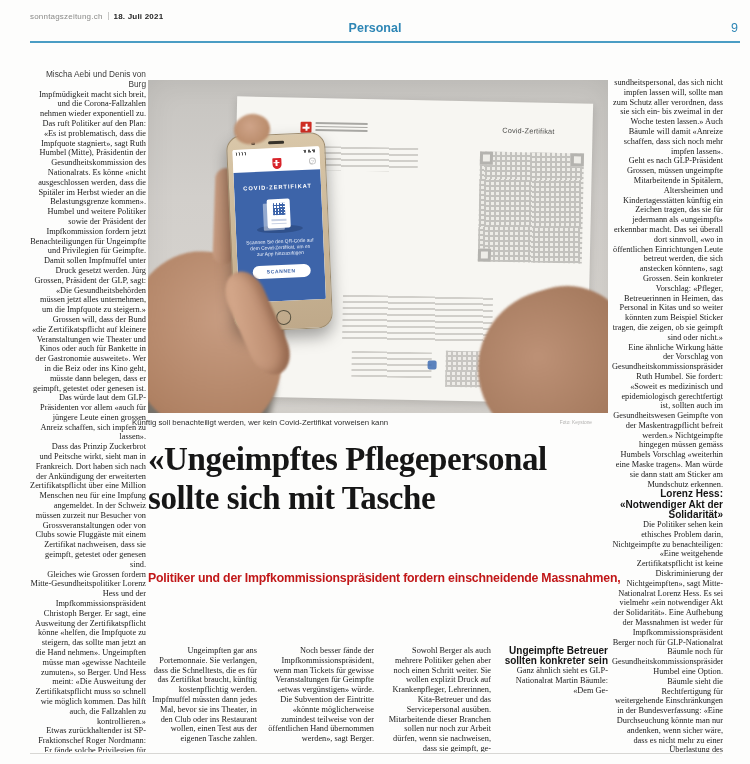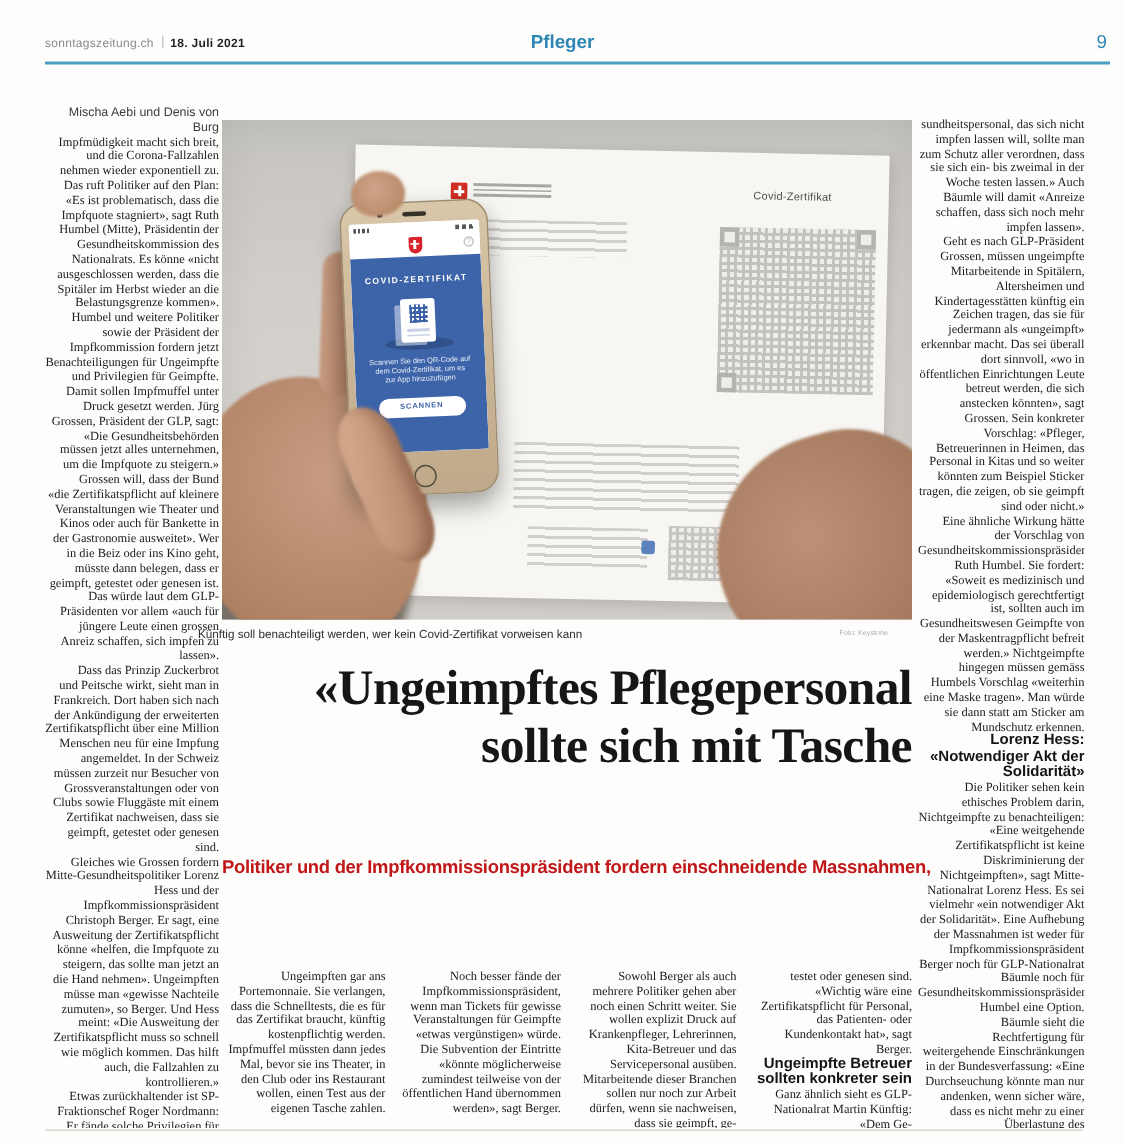--- a/index.html
+++ b/index.html
@@ -1,21 +1,21 @@
 <!DOCTYPE html>
 <html lang="de"><head>
 <meta charset="utf-8">
 <style>
   html,body{margin:0;padding:0;}
   body{width:750px;height:764px;position:relative;background:#fdfdfc;overflow:hidden;
        font-family:"Liberation Sans","DejaVu Sans",sans-serif;-webkit-font-smoothing:antialiased;}
   .abs{position:absolute;}
 
   
-  .h-left{left:30px;top:24px;font-size:8px;color:#8a8a88;letter-spacing:.2px;}
+  .h-left{left:30px;top:12px;font-size:8px;color:#8a8a88;letter-spacing:.2px;}
   .h-left b{color:#1f1f1f;font-weight:bold;}
   .h-sep{display:inline-block;width:1px;height:8px;background:#c9c9c7;margin:0 5px;vertical-align:-1px;}
   .h-center{left:0;right:0;top:21px;text-align:center;font-size:12.5px;font-weight:bold;color:#2e86b5;}
   .h-right{right:12px;top:21px;font-size:12.5px;color:#2e86b5;}
   .h-rule{left:30px;top:41px;width:710px;height:2px;background:#4b9dc4;}
 
   
   .newscol{font-family:"Liberation Serif","DejaVu Serif",serif;font-size:8.3px;line-height:9.8px;
            color:#202020;text-align:justify;hyphens:auto;-webkit-hyphens:auto;overflow:hidden;}
   .newscol p{margin:0;text-align:right;}
@@ -27,21 +27,21 @@
   .col-left{left:30px;top:70px;width:116px;height:682px;}
   .col-right{left:612px;top:78px;width:111px;height:674px;}
   .bottom-cols{left:148px;top:646px;width:460px;height:106px;display:flex;gap:8px;}
   .bottom-cols .bcol{width:109px;height:106px;}
   .bottom-rule{left:30px;top:753px;width:692px;height:1px;background:#d8d7d4;}
 
   
   .caption-row{left:132px;top:418px;width:460px;display:flex;justify-content:space-between;align-items:flex-start;}
   .caption{font-size:7.8px;color:#2e2e2e;}
   .credit{font-size:4.8px;color:#b2b1af;margin-top:2px;}
-  .headline{left:148px;top:440px;width:460px;text-align:right;
+  .headline{left:148px;top:440px;width:460px;text-align:left;
             font-family:"Liberation Serif","DejaVu Serif",serif;font-weight:bold;color:#161616;
             font-size:33px;line-height:39px;letter-spacing:-.4px;}
   .headline span{display:block;white-space:nowrap;}
   .subheadline{left:148px;top:570px;width:460px;text-align:center;font-weight:bold;
                font-size:12.3px;line-height:17.5px;color:#c11718;letter-spacing:-.2px;}
   .subheadline span{display:block;white-space:nowrap;}
 
   
   .photo{left:148px;top:80px;width:460px;height:333px;overflow:hidden;
          background:linear-gradient(180deg,#c6c4c0 0%,#d2cfcb 35%,#d9d6d1 100%);
@@ -124,21 +124,21 @@
   .hand-right{right:-30px;bottom:-34px;width:160px;height:158px;z-index:4;
               background:radial-gradient(circle at 40% 40%,#bd9176 0%,#a57a5e 65%,#8e6549 100%);
               border-radius:52% 44% 36% 52%;transform:rotate(-16deg);}
 </style>
 </head>
 <body>
 
 <div class="abs h-left">
   <span>sonntagszeitung.ch</span><span class="h-sep"></span><b>18. Juli 2021</b>
 </div>
-<div class="abs h-center">Pfleger</div>
+<div class="abs h-center">Personal</div>
 <div class="abs h-right">9</div>
 <div class="abs h-rule"></div>
 
 <div class="abs newscol col-left">
   <p class="byline">Mischa Aebi und Denis von Burg</p>
   <p>Impfmüdigkeit macht sich breit, und die Corona-Fallzahlen nehmen wieder exponentiell zu. Das ruft Politiker auf den Plan: «Es ist problematisch, dass die Impfquote stagniert», sagt Ruth Humbel (Mitte), Präsidentin der Gesundheitskommission des Nationalrats. Es könne «nicht ausgeschlossen werden, dass die Spitäler im Herbst wieder an die Belastungsgrenze kommen». Humbel und weitere Politiker sowie der Präsident der Impfkommission fordern jetzt Benachteiligungen für Ungeimpfte und Privilegien für Geimpfte. Damit sollen Impfmuffel unter Druck gesetzt werden. Jürg Grossen, Präsident der GLP, sagt: «Die Gesundheitsbehörden müssen jetzt alles unternehmen, um die Impfquote zu steigern.»</p>
   <p class="ind">Grossen will, dass der Bund «die Zertifikatspflicht auf kleinere Veranstaltungen wie Theater und Kinos oder auch für Bankette in der Gastronomie ausweitet». Wer in die Beiz oder ins Kino geht, müsste dann belegen, dass er geimpft, getestet oder genesen ist. Das würde laut dem GLP-Präsidenten vor allem «auch für jüngere Leute einen grossen Anreiz schaffen, sich impfen zu lassen».</p>
   <p class="ind">Dass das Prinzip Zuckerbrot und Peitsche wirkt, sieht man in Frankreich. Dort haben sich nach der Ankündigung der erweiterten Zertifikatspflicht über eine Million Menschen neu für eine Impfung angemeldet. In der Schweiz müssen zurzeit nur Besucher von Grossveranstaltungen oder von Clubs sowie Fluggäste mit einem Zertifikat nachweisen, dass sie geimpft, getestet oder genesen sind.</p>
   <p>Gleiches wie Grossen fordern Mitte-Gesundheitspolitiker Lorenz Hess und der Impfkommissionspräsident Christoph Berger. Er sagt, eine Ausweitung der Zertifikatspflicht könne «helfen, die Impfquote zu steigern, das sollte man jetzt an die Hand nehmen». Ungeimpften müsse man «gewisse Nachteile zumuten», so Berger. Und Hess meint: «Die Ausweitung der Zertifikatspflicht muss so schnell wie möglich kommen. Das hilft auch, die Fallzahlen zu kontrollieren.»</p>
   <p class="ind">Etwas zurückhaltender ist SP-Fraktionschef Roger Nordmann: Er fände solche Privilegien für Geimpfte erst dann sinnvoll, wenn «wegen einer steigenden Spitalauslastung wieder unangenehme Restriktionen notwendig werden». Berger und Grossen wollen den</p>
@@ -220,23 +220,22 @@
   <div class="newscol bcol">
     <p>Ungeimpften gar ans Portemonnaie. Sie verlangen, dass die Schnelltests, die es für das Zertifikat braucht, künftig kostenpflichtig werden. Impfmuffel müssten dann jedes Mal, bevor sie ins Theater, in den Club oder ins Restaurant wollen, einen Test aus der eigenen Tasche zahlen.</p>
   </div>
   <div class="newscol bcol">
     <p class="ind">Noch besser fände der Impfkommissionspräsident, wenn man Tickets für gewisse Veranstaltungen für Geimpfte «etwas vergünstigen» würde. Die Subvention der Eintritte «könnte möglicherweise zumindest teilweise von der öffentlichen Hand übernommen werden», sagt Berger.</p>
   </div>
   <div class="newscol bcol">
     <p class="ind">Sowohl Berger als auch mehrere Politiker gehen aber noch einen Schritt weiter. Sie wollen explizit Druck auf Krankenpfleger, Lehrerinnen, Kita-Betreuer und das Servicepersonal ausüben. Mitarbeitende dieser Branchen sollen nur noch zur Arbeit dürfen, wenn sie nachweisen, dass sie geimpft, ge-</p>
   </div>
   <div class="newscol bcol">
-    <p>testet oder genesen sind. «Wichtig wäre eine Zertifikatspflicht für Personal, das Patienten- oder Kundenkontakt hat», sagt Berger.</p>
     <p class="colsub">Ungeimpfte Betreuer sollten konkreter sein</p>
-    <p>Ganz ähnlich sieht es GLP-Nationalrat Martin Künftig: «Dem Ge-</p>
+    <p>Ganz ähnlich sieht es GLP-Nationalrat Martin Bäumle: «Dem Ge-</p>
   </div>
 </div>
 
 <div class="abs newscol col-right">
   <p>sundheitspersonal, das sich nicht impfen lassen will, sollte man zum Schutz aller verordnen, dass sie sich ein- bis zweimal in der Woche testen lassen.» Auch Bäumle will damit «Anreize schaffen, dass sich noch mehr impfen lassen».</p>
   <p class="ind">Geht es nach GLP-Präsident Grossen, müssen ungeimpfte Mitarbeitende in Spitälern, Altersheimen und Kindertagesstätten künftig ein Zeichen tragen, das sie für jedermann als «ungeimpft» erkennbar macht. Das sei überall dort sinnvoll, «wo in öffentlichen Einrichtungen Leute betreut werden, die sich anstecken könnten», sagt Grossen. Sein konkreter Vorschlag: «Pfleger, Betreuerinnen in Heimen, das Personal in Kitas und so weiter könnten zum Beispiel Sticker tragen, die zeigen, ob sie geimpft sind oder nicht.»</p>
   <p class="ind">Eine ähnliche Wirkung hätte der Vorschlag von Gesundheitskommissionspräsidentin Ruth Humbel. Sie fordert: «Soweit es medizinisch und epidemiologisch gerechtfertigt ist, sollten auch im Gesundheitswesen Geimpfte von der Maskentragpflicht befreit werden.» Nichtgeimpfte hingegen müssen gemäss Humbels Vorschlag «weiterhin eine Maske tragen». Man würde sie dann statt am Sticker am Mundschutz erkennen.</p>
   <p class="colsub">Lorenz Hess: «Notwendiger Akt der Solidarität»</p>
   <p>Die Politiker sehen kein ethisches Problem darin, Nichtgeimpfte zu benachteiligen: «Eine weitgehende Zertifikatspflicht ist keine Diskriminierung der Nichtgeimpften», sagt Mitte-Nationalrat Lorenz Hess. Es sei vielmehr «ein notwendiger Akt der Solidarität». Eine Aufhebung der Massnahmen ist weder für Impfkommissionspräsident Berger noch für GLP-Nationalrat Bäumle noch für Gesundheitskommissionspräsidentin Humbel eine Option.</p>
   <p class="ind">Bäumle sieht die Rechtfertigung für weitergehende Einschränkungen in der Bundesverfassung: «Eine Durchseuchung könnte man nur andenken, wenn sicher wäre, dass es nicht mehr zu einer Überlastung des Gesundheitssystems kommt und wir Long-Covid-Fälle und Escape-Mutationen weitgehend ausschliessen könnten.» Es bestehe nach wie vor «ein Risiko, dass die Spitäler durch Covid-Patienten stark belastet werden könnten, dass andere wichtige Eingriffe verschoben» werden müssten. «Das in der Verfassung garantierte Vorsorgeprinzip erlaubt uns das nicht», sagt Bäumle.</p>

